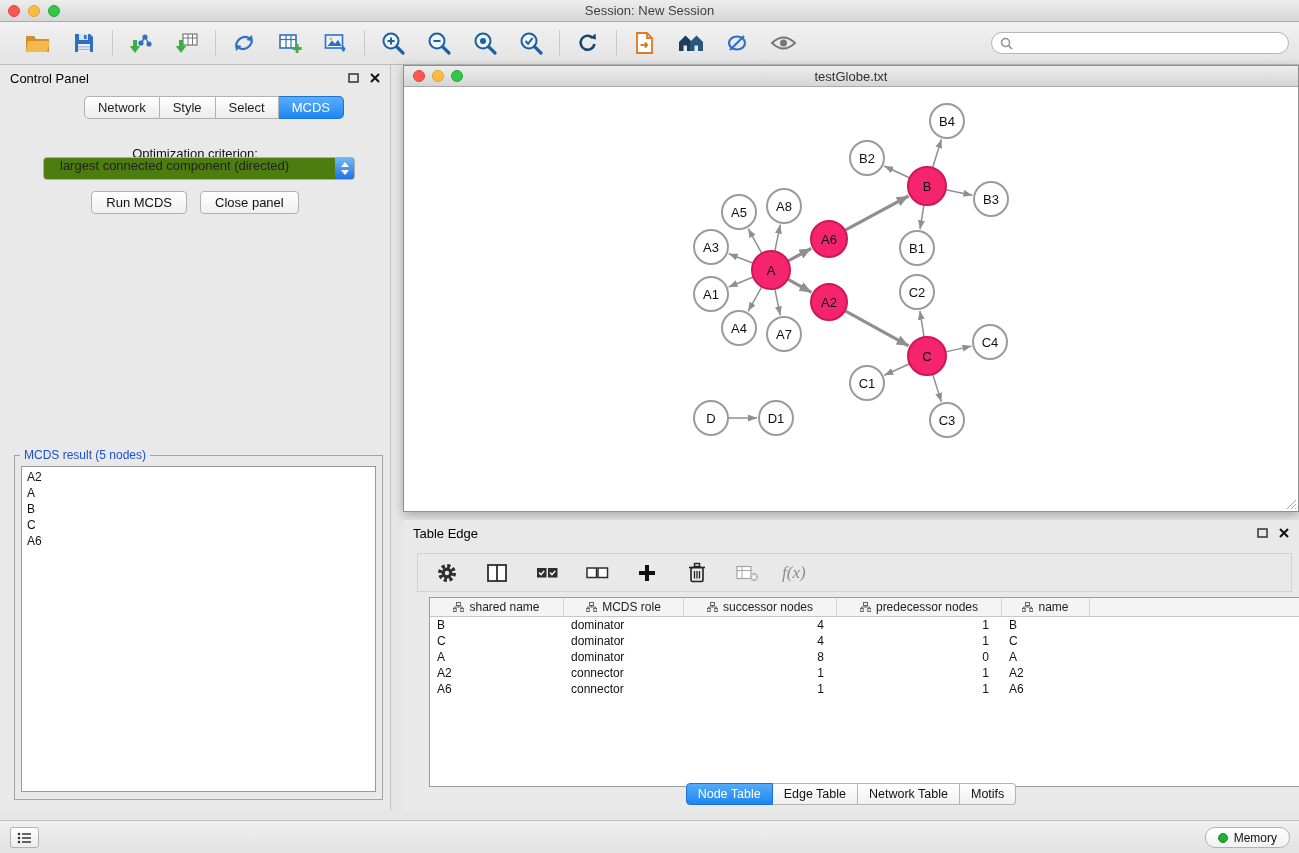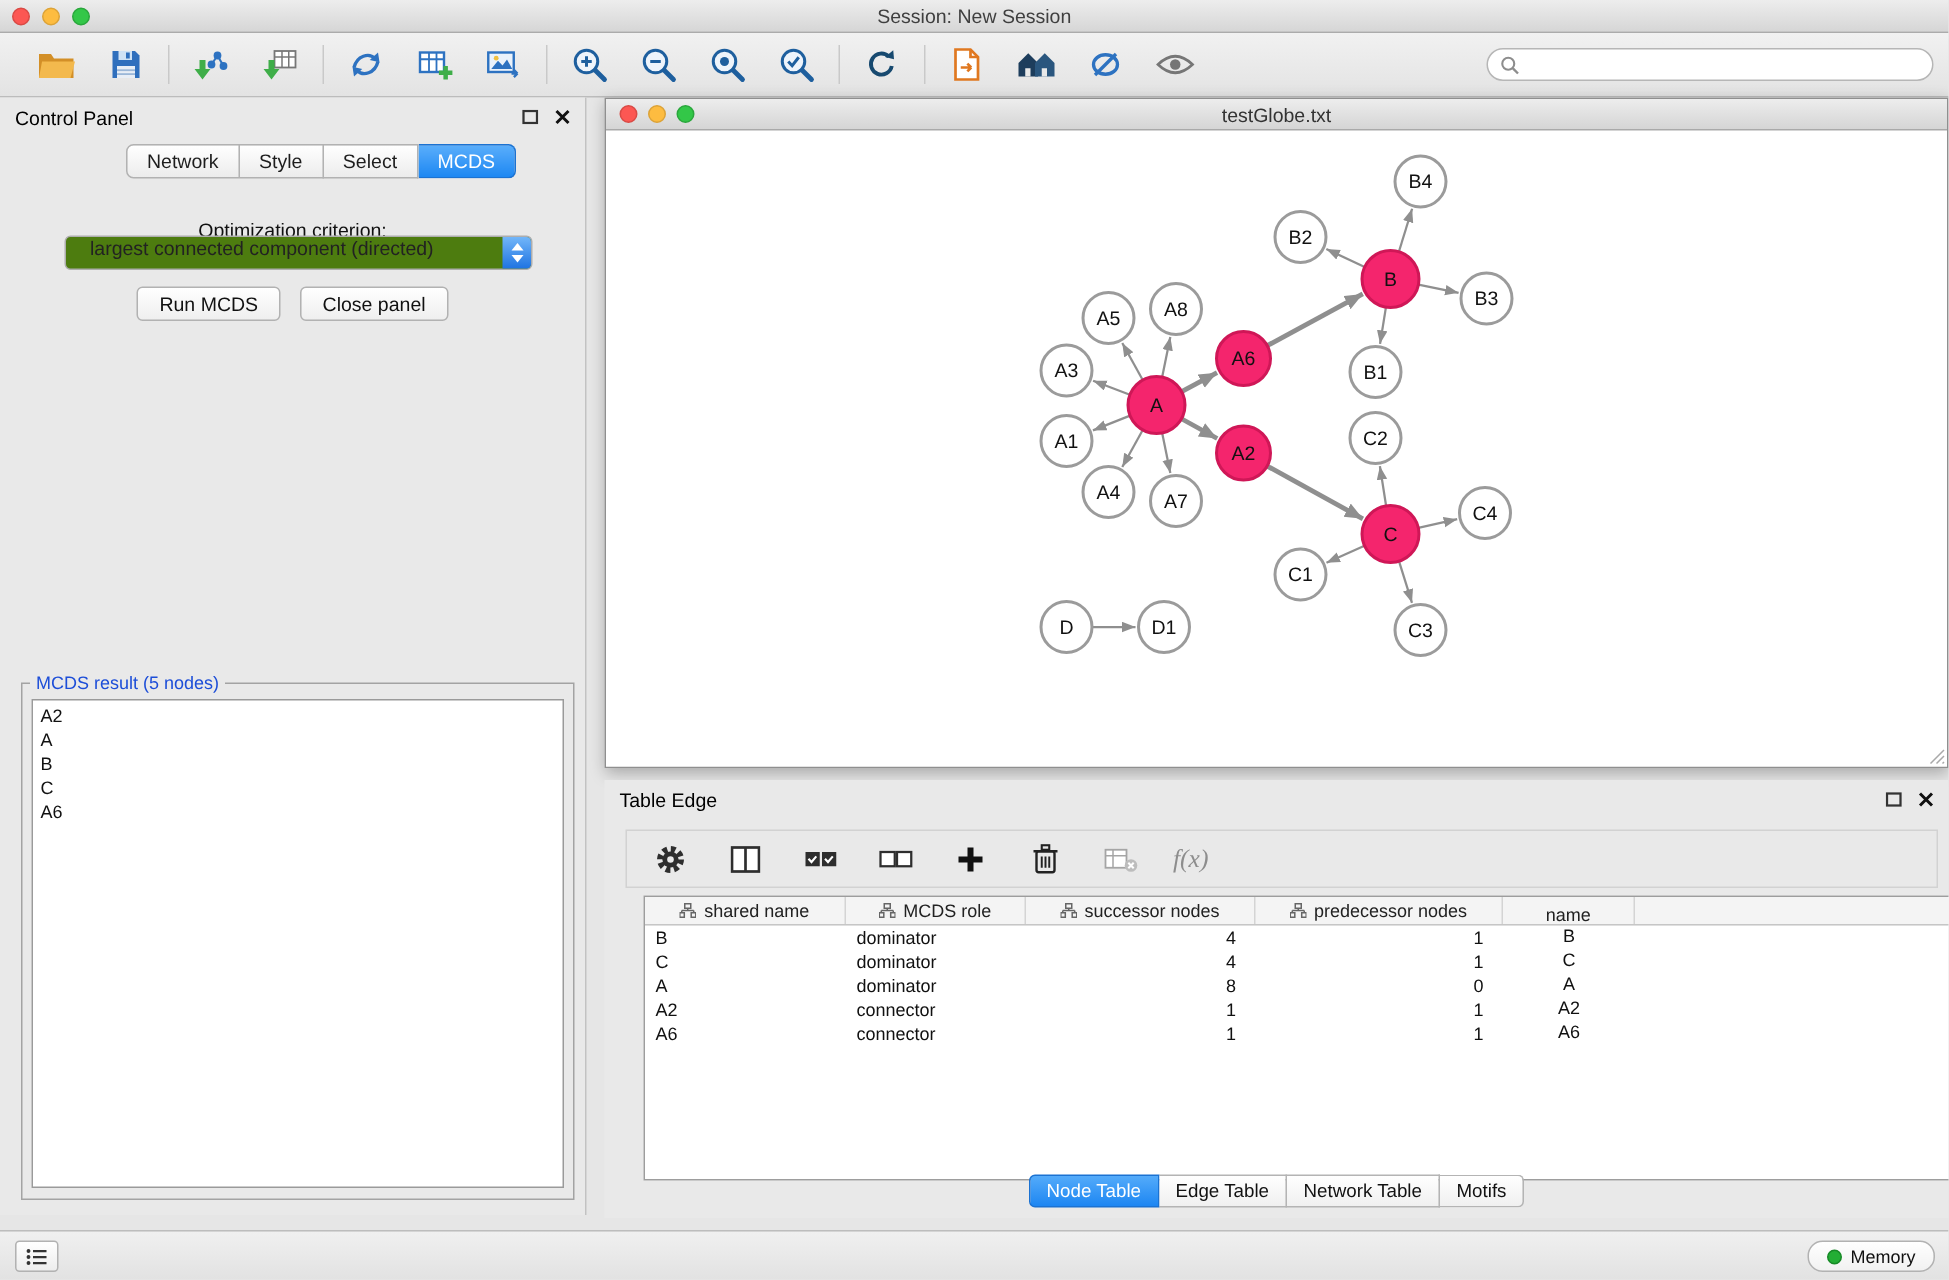--- a/index.html
+++ b/index.html
@@ -57,21 +57,21 @@
   .table-panel{position:absolute;left:403px;top:520px;width:896px;height:292px;background:#e9e9e9;}
   .tp-toolbar{position:absolute;left:14px;top:33px;width:875px;height:39px;border:1px solid #d2d2d2;background:#e9e9e9;display:flex;align-items:center;gap:20px;padding:0 14px;}
   .fx{font-family:"Liberation Serif",serif;font-style:italic;font-size:17px;color:#8d8d8d;cursor:pointer;}
   .tp-table{position:absolute;left:14px;top:77px;width:875px;height:190px;background:#fff;border:1px solid #9d9d9d;overflow:hidden;font-size:12px;margin-left:12px;}
   .t-head{display:flex;height:19px;background:#f4f4f4;border-bottom:1px solid #c6c6c6;}
   .th{display:flex;align-items:center;justify-content:center;gap:5px;border-right:1px solid #d4d4d4;color:#222;font-size:12px;cursor:pointer;}
   .th.fill{flex:1;border-right:none;}
   .t-row{display:flex;height:16px;cursor:default;}
   .td{padding:0 7px;display:flex;align-items:center;color:#111;}
   .td.num{justify-content:flex-end;padding-right:13px;}
-  .col0{width:134px;}.col1{width:120px;}.col2{width:153px;}.col3{width:165px;}.col4{width:88px;flex-direction:column;}
+  .col0{width:134px;}.col1{width:120px;}.col2{width:153px;}.col3{width:165px;}.col4{width:88px;}
   .tp-tabs{position:absolute;left:0;bottom:7px;width:100%;display:flex;justify-content:center;}
   .tp-tab{padding:3px 11px;font-size:12.5px;background:linear-gradient(#ffffff,#f0f0f0);border:1px solid #b4b4b4;border-left:none;color:#111;cursor:pointer;}
   .tp-tab:first-child{border-left:1px solid #b4b4b4;border-radius:4px 0 0 4px;text-align:right;}
   .tp-tab:last-child{border-radius:0 4px 4px 0;}
   .tp-tab.active{background:linear-gradient(#54abfa,#1d86f2);border-color:#1b72d2;color:#fff;}
 
   
   .statusbar{position:absolute;left:0;top:820px;width:1299px;height:33px;background:linear-gradient(#f0f0f0,#e2e2e2);border-top:1px solid #bdbdbd;}
   .sb-left-btn{position:absolute;left:10px;top:6px;width:29px;height:21px;border:1px solid #b2b2b2;border-radius:3px;background:linear-gradient(#fff,#ededed);display:flex;align-items:center;justify-content:center;cursor:pointer;}
   .memory-btn{position:absolute;right:9px;top:6px;height:21px;border:1px solid #b2b2b2;border-radius:10px;background:linear-gradient(#ffffff,#f1f1f1);display:flex;align-items:center;gap:6px;padding:0 12px;font-size:12px;color:#111;cursor:pointer;}

